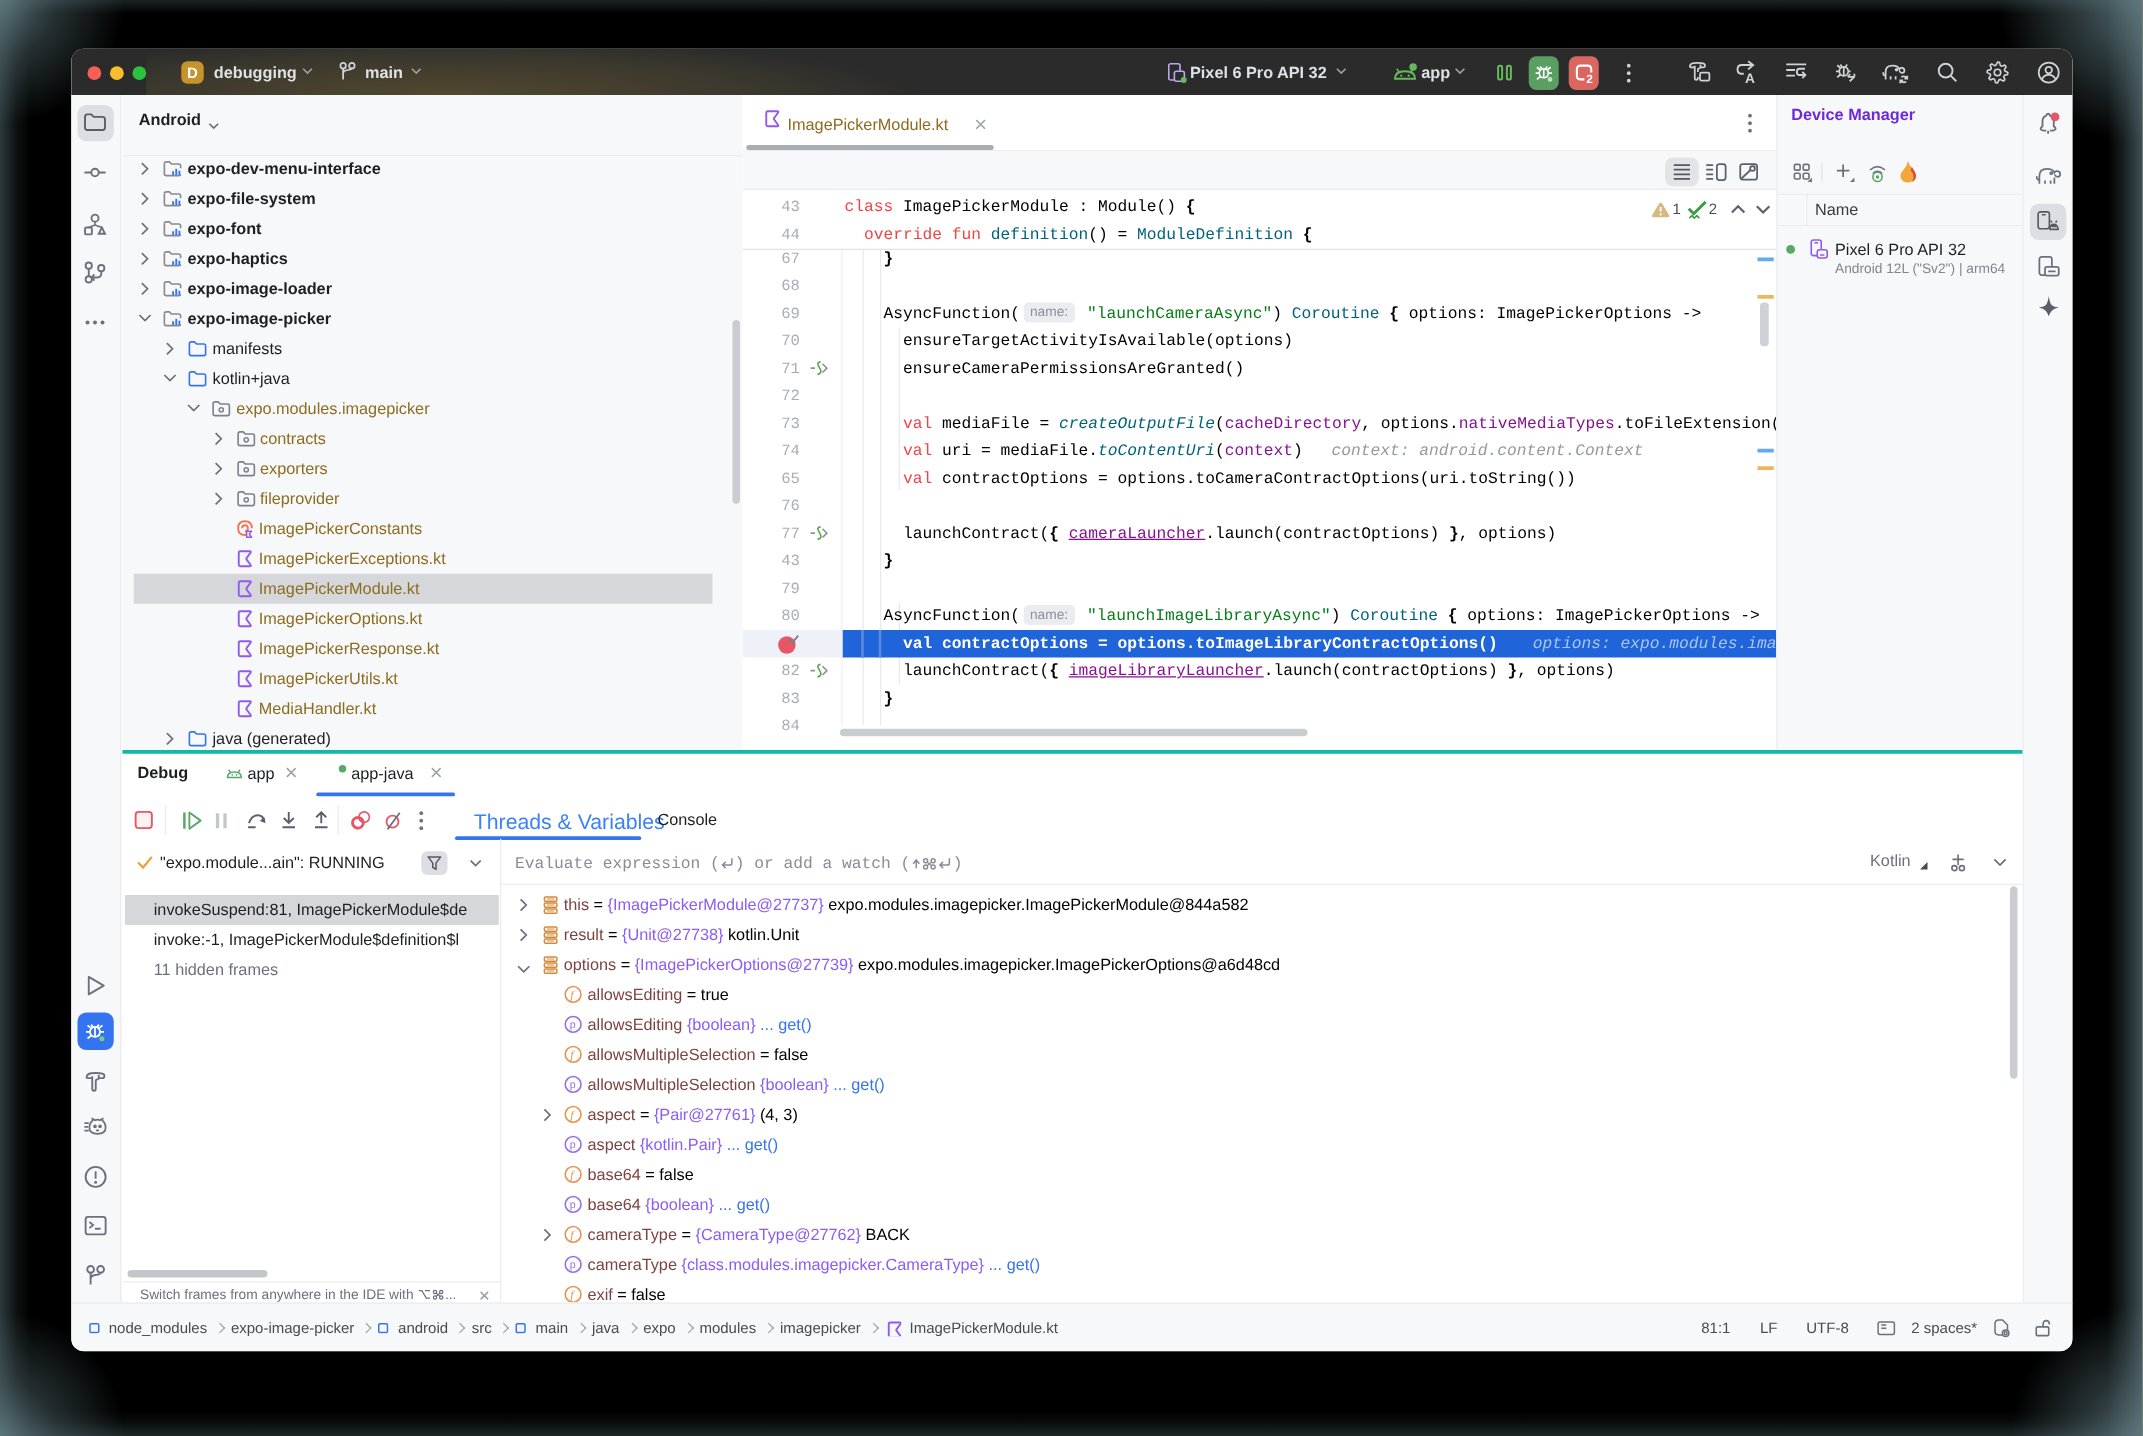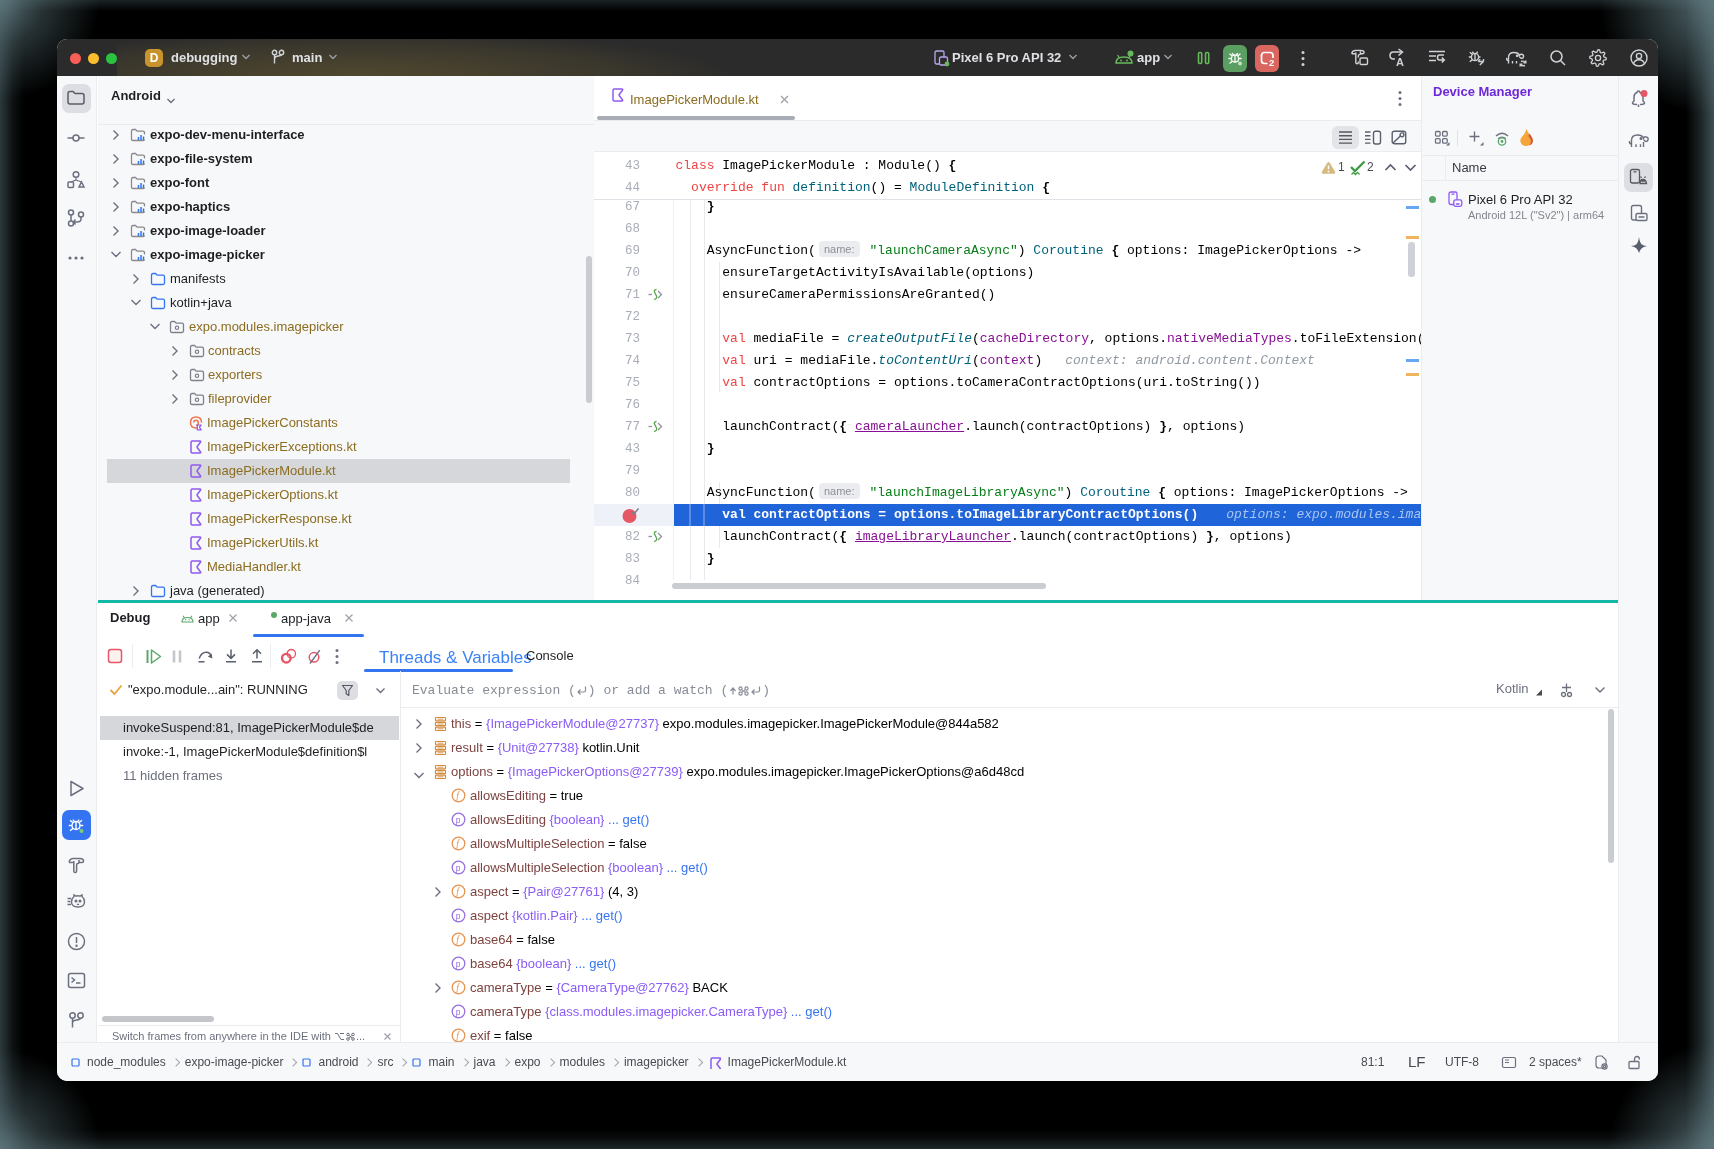--- a/index.html
+++ b/index.html
@@ -518,21 +518,21 @@
             <path d="M8.5 1.5 Q5.5 2 6.5 4 L8.5 8 Q9.5 10.5 6 11.5" stroke="#57a64a" stroke-width="1.3"></path>
             <path d="M10 3 L13.5 6.5 L10 10" stroke="#8e939b" stroke-width="1.3"></path>
           </g>
         </svg>
         <div class="mono cl" style="left:81.5px;top:208px">      ensureCameraPermissionsAreGranted()</div>
       <div class="ln" style="top:230px">72</div>
       <div class="ln" style="top:252px">73</div>
         <div class="mono cl" style="left:81.5px;top:252px">      <span class="kw">val</span> mediaFile = <span class="fncall">createOutputFile</span>(<span class="prop">cacheDirectory</span>, options.<span class="prop">nativeMediaTypes</span>.toFileExtension(</div>
       <div class="ln" style="top:274px">74</div>
         <div class="mono cl" style="left:81.5px;top:274px">      <span class="kw">val</span> uri = mediaFile.<span class="fncall">toContentUri</span>(<span class="prop">context</span>)<span class="hint" style="margin-left:23px">context: android.content.Context</span></div>
-      <div class="ln" style="top:296px">75</div>
+      <div class="ln" style="top:296px">65</div>
         <div class="mono cl" style="left:81.5px;top:296px">      <span class="kw">val</span> contractOptions = options.toCameraContractOptions(uri.toString())</div>
       <div class="ln" style="top:318px">76</div>
       <div class="ln" style="top:340px">77</div>
         <svg class="abs" style="left:54px;top:344px" width="17" height="13">
           <g fill="none">
             <path d="M0.5 6.5 L4 6.5" stroke="#8e939b" stroke-width="1.3"></path>
             <path d="M8.5 1.5 Q5.5 2 6.5 4 L8.5 8 Q9.5 10.5 6 11.5" stroke="#57a64a" stroke-width="1.3"></path>
             <path d="M10 3 L13.5 6.5 L10 10" stroke="#8e939b" stroke-width="1.3"></path>
           </g>
         </svg>
@@ -890,21 +890,21 @@
       <span>modules</span>
         <span class="crumbsep"></span>
       <span>imagepicker</span>
         <span class="crumbsep"></span>
       <svg width="13" height="13">
           <use href="#kfile"></use>
         </svg>
         <span>ImagePickerModule.kt</span>
     </div>
     <div class="abs" style="left:1304px;top:0;height:38px;line-height:38px;font-size:12px;color:#494b52">81:1</div>
-    <div class="abs" style="left:1351px;top:0;height:38px;line-height:38px;font-size:15px;color:#494b52">LF</div>
+    <div class="abs" style="left:1351px;top:0;height:38px;line-height:38px;font-size:12px;color:#494b52">LF</div>
     <div class="abs" style="left:1388px;top:0;height:38px;line-height:38px;font-size:12px;color:#494b52">UTF-8</div>
     <svg class="abs" style="left:1444px;top:13px" width="16" height="13">
         <g fill="none" stroke="#6c707e" stroke-width="1.2">
           <rect x="1.5" y="1.5" width="13" height="10" rx="1.5"></rect>
           <path d="M4 4 L8 4 M4 6.5 L8 6.5"></path>
         </g>
       </svg>
     <div class="abs" style="left:1472px;top:0;height:38px;line-height:38px;font-size:12px;color:#494b52">2 spaces*</div>
     <svg class="abs" style="left:1537px;top:11px" width="15" height="16">
         <g fill="none" stroke="#6c707e" stroke-width="1.2">

